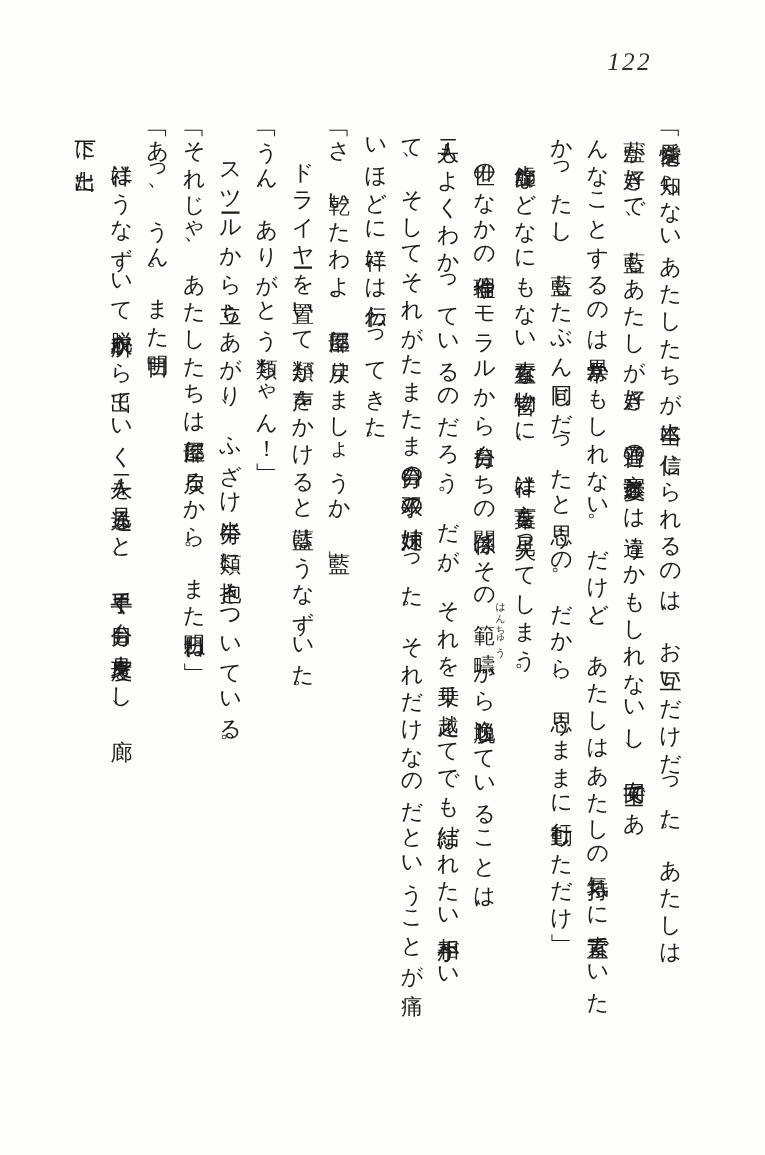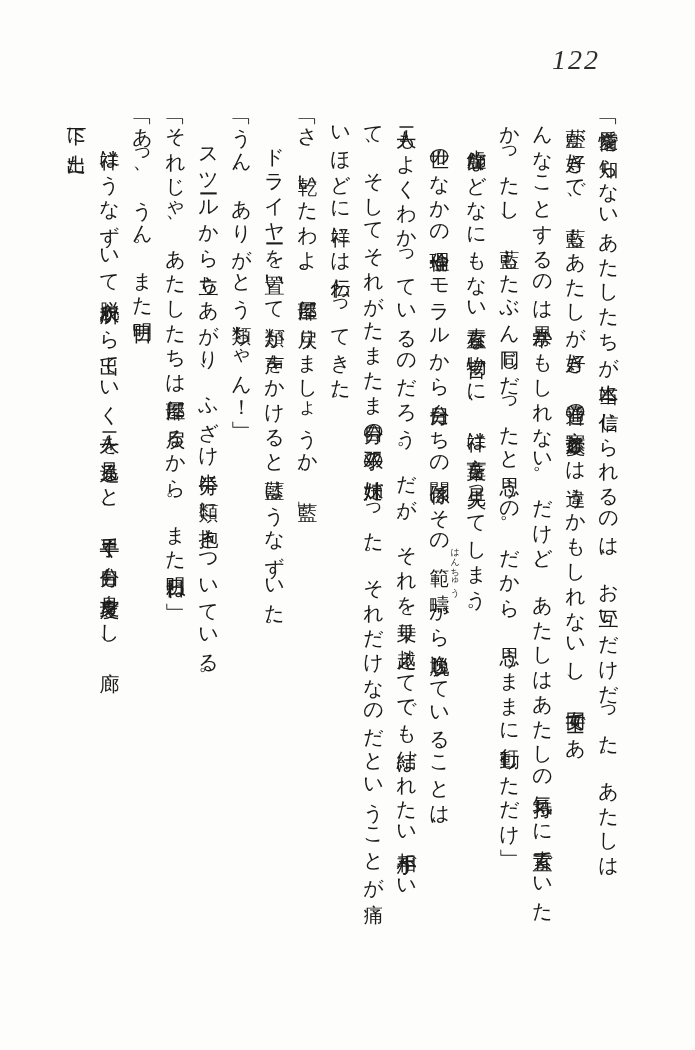--- a/index.html
+++ b/index.html
@@ -13,21 +13,21 @@
     height: 1050px;
     margin: 0 auto;
     background: #fdfdfb;
     overflow: hidden;
     font-family: "Liberation Serif", "DejaVu Serif", serif;
   }
   .page-number {
     position: absolute;
     top: 44px;
     left: 552px;
-    font-size: 28px;
+    font-size: 23px;
     font-style: italic;
     letter-spacing: 2px;
     color: #2e2e2e;
   }
   .text-block {
     position: absolute;
     top: 112px;
     right: 70px;
     height: 852px;
     writing-mode: vertical-rl;

